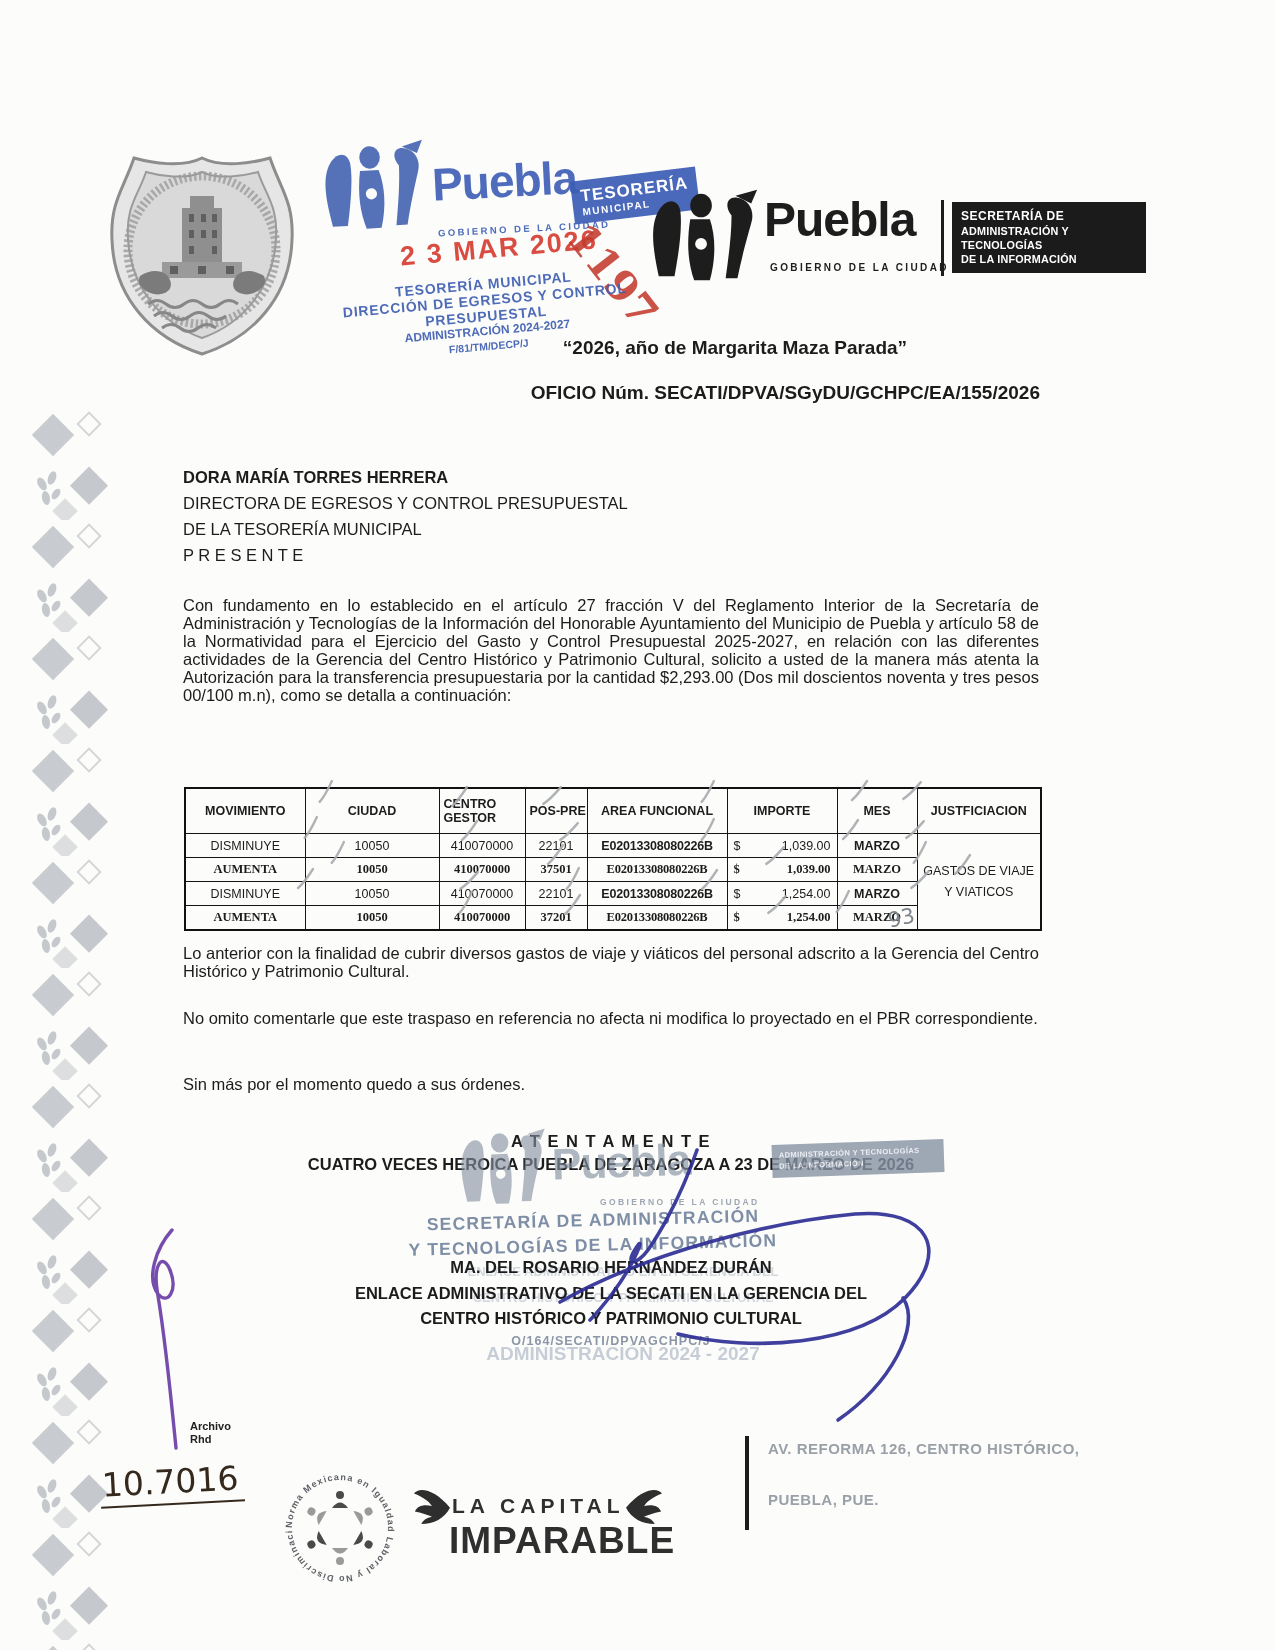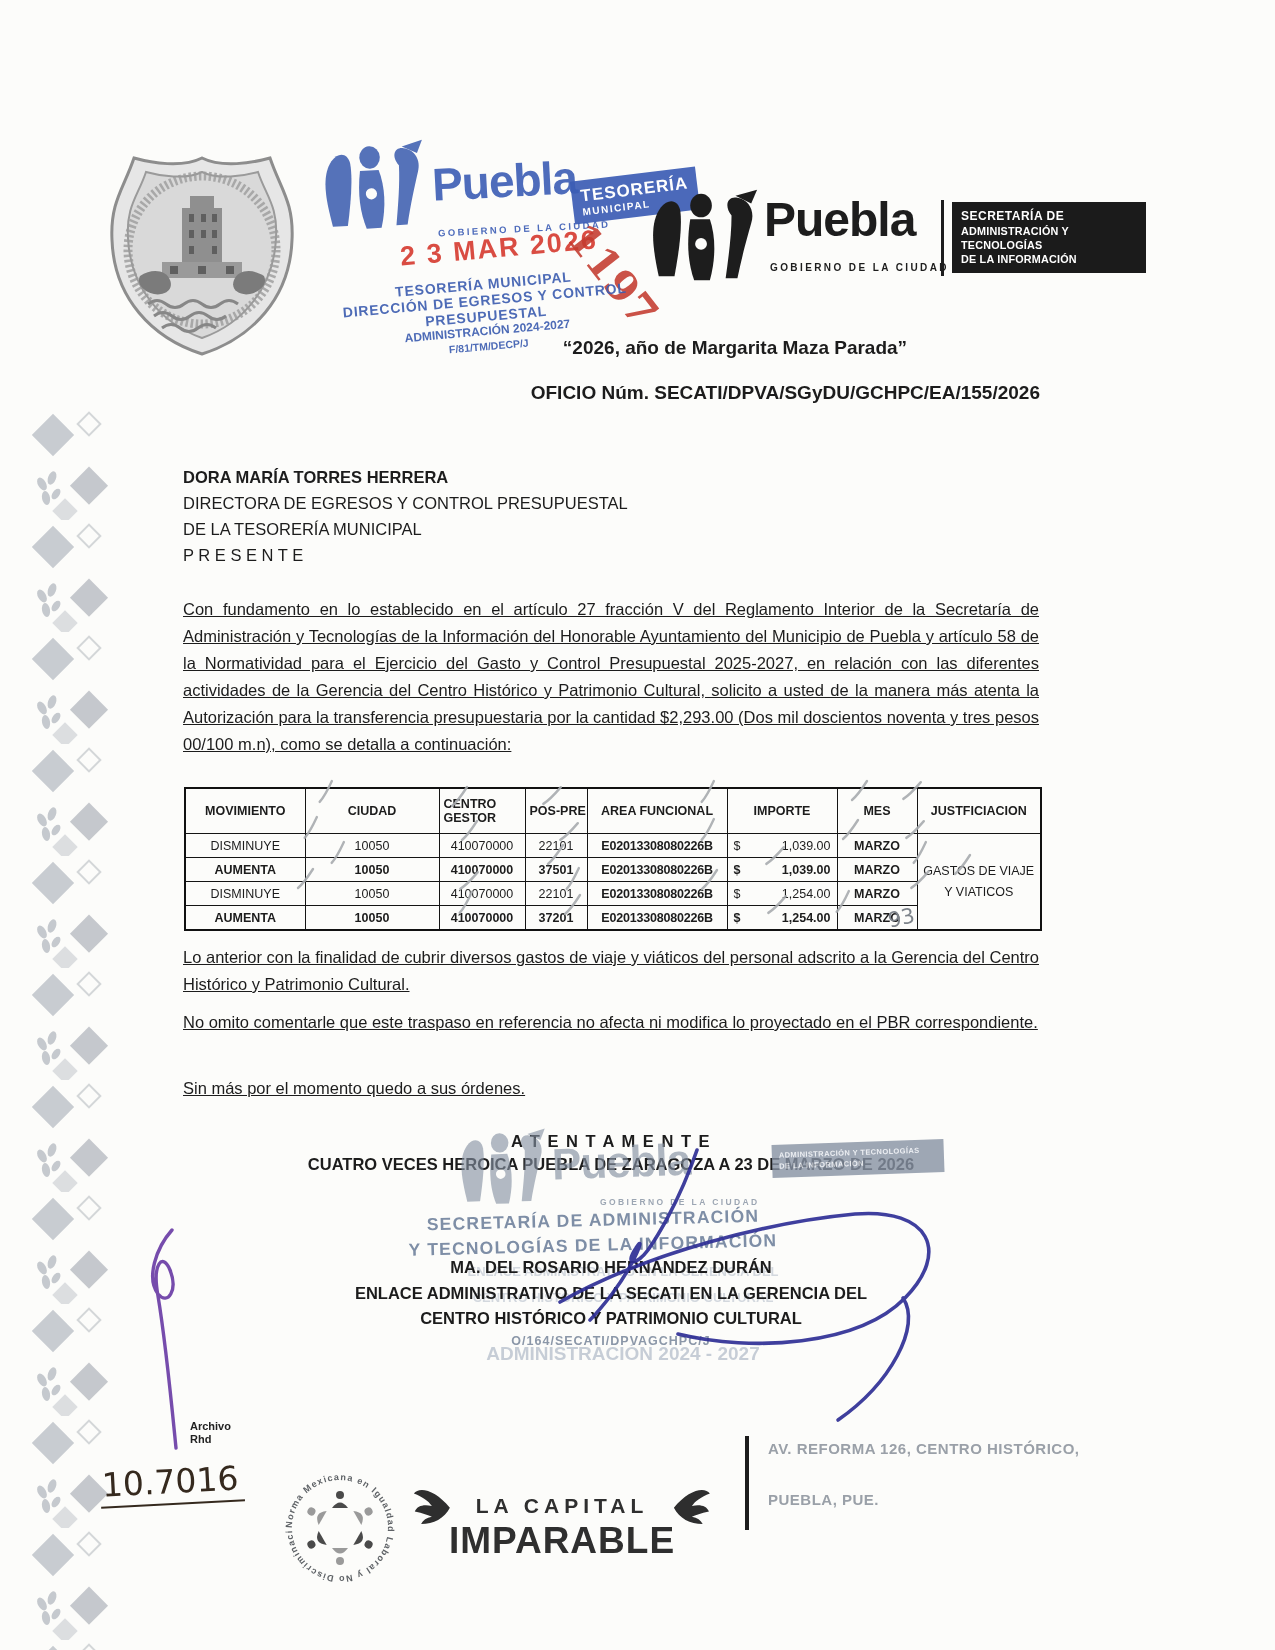--- a/index.html
+++ b/index.html
@@ -27,51 +27,51 @@
 
   .redstamp{color:#d63a2f;font-weight:800;}
   .redfolio{color:#c43b2f;font-weight:800;font-family:"DejaVu Serif",serif;}
 
   .blackbox{background:#1b1b1b;color:#fff;padding:7px 9px;width:176px;}
   .blackbox .s1{font-size:12px;font-weight:bold;letter-spacing:.5px;line-height:1.25;}
   .blackbox .s2{font-size:10.8px;font-weight:800;letter-spacing:.2px;line-height:1.3;}
 
   .headline{font-size:19px;font-weight:bold;}
   .recipient div{font-size:16.5px;line-height:26px;white-space:nowrap;}
-  .para{width:856px;font-size:16.5px;line-height:27px;text-align:justify;text-decoration:underline;}
+  .para{width:856px;font-size:16.5px;line-height:18px;text-align:justify;}
 
   
   table.tx{border-collapse:collapse;table-layout:fixed;width:856px;background:transparent;}
   table.tx th,table.tx td{border:1.5px solid #141414;overflow:hidden;white-space:nowrap;padding:1px 4px;}
   table.tx{border:2px solid #111;}
   table.tx th{font-size:12.5px;font-weight:bold;height:42px;vertical-align:middle;}
   table.tx td{font-size:12.5px;height:21px;text-align:center;vertical-align:middle;}
   table.tx .hl{text-align:left;vertical-align:middle;line-height:1.15;white-space:normal;}
-  tr.rowb td{font-weight:bold;}
+  tr.rowb td{font-weight:bold;font-family:Liberation Serif, serif;}
   td.c-area{font-size:11.8px;font-weight:600;letter-spacing:-.2px;}
   td.c-mes{font-size:10px;font-weight:600;}
   td.c-imp .impwrap{display:flex;justify-content:space-between;align-items:center;padding:0 2px;}
   td.c-just{white-space:normal!important;font-size:13.5px;line-height:21px;text-align:center;}
 
   .handnote{font-family:"DejaVu Sans",sans-serif;color:#7d838a;}
 
   .att{width:856px;text-align:center;font-size:16.5px;font-weight:bold;}
   .stampline{width:820px;text-align:center;color:#7e8ea6;font-weight:bold;}
   .ghost{opacity:.32;}
   .sigblock{width:856px;text-align:center;font-size:16.5px;font-weight:bold;white-space:nowrap;}
   .refline{width:856px;text-align:center;font-size:12.5px;font-weight:bold;letter-spacing:1px;color:#8b97a8;}
 
   .graybox{background:#8792a3;opacity:.8;color:#eef1f6;transform:rotate(-2deg);padding:6px 7px;width:158px;}
   .graybox div{font-size:7.5px;font-weight:bold;letter-spacing:.4px;line-height:1.4;opacity:.95;}
 
   .archivo{font-size:11px;font-weight:bold;line-height:13px;color:#222;}
   .handcode{font-family:"DejaVu Sans",sans-serif;font-size:33px;color:#35291e;transform:rotate(-3deg);
             border-bottom:2.5px solid #35291e;padding:0 6px 2px 2px;}
 
-  .cap-row{display:flex;align-items:center;gap:24px;}
+  .cap-row{display:flex;align-items:center;gap:0;}
   .cap-top{font-size:21px;font-weight:800;letter-spacing:5px;color:#2f2f2f;white-space:nowrap;}
   .cap-bottom{font-size:37px;font-weight:800;letter-spacing:1px;color:#2f2f2f;line-height:1;margin-top:-2px;text-align:center;}
 
   .footbar{width:3.5px;height:94px;background:#1c1c1c;}
   .addr{font-size:15px;font-weight:bold;letter-spacing:.5px;color:#9aa0a8;white-space:nowrap;}
 
   svg{display:block;}
   .noptr{pointer-events:none;}
 </style>
 </head>

